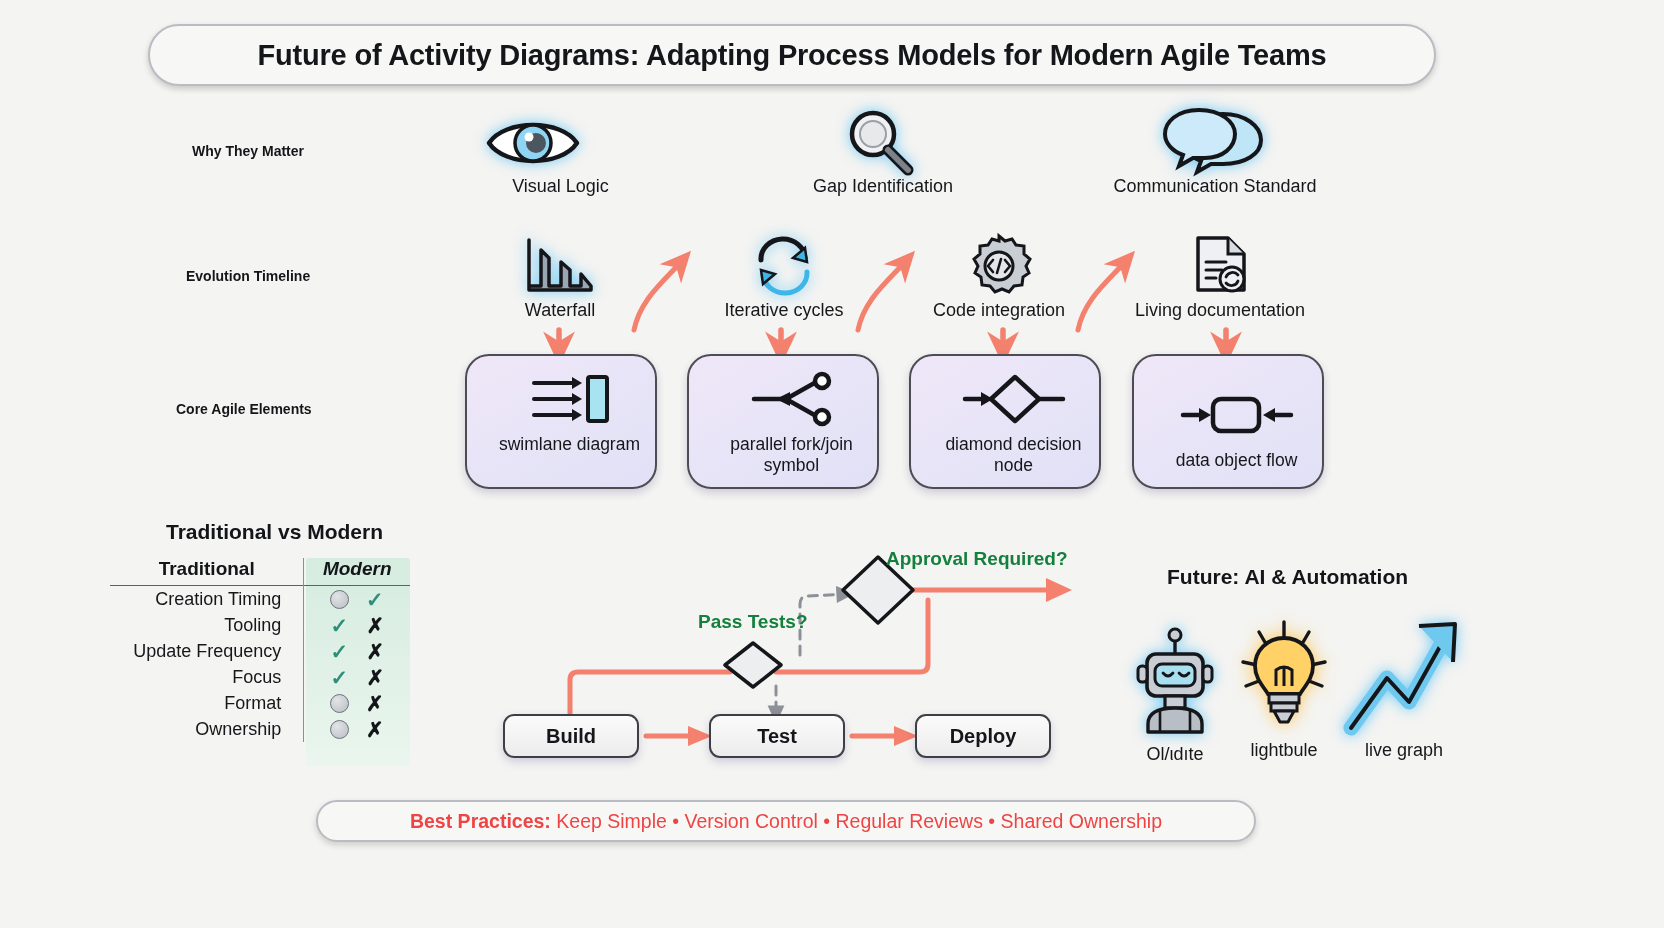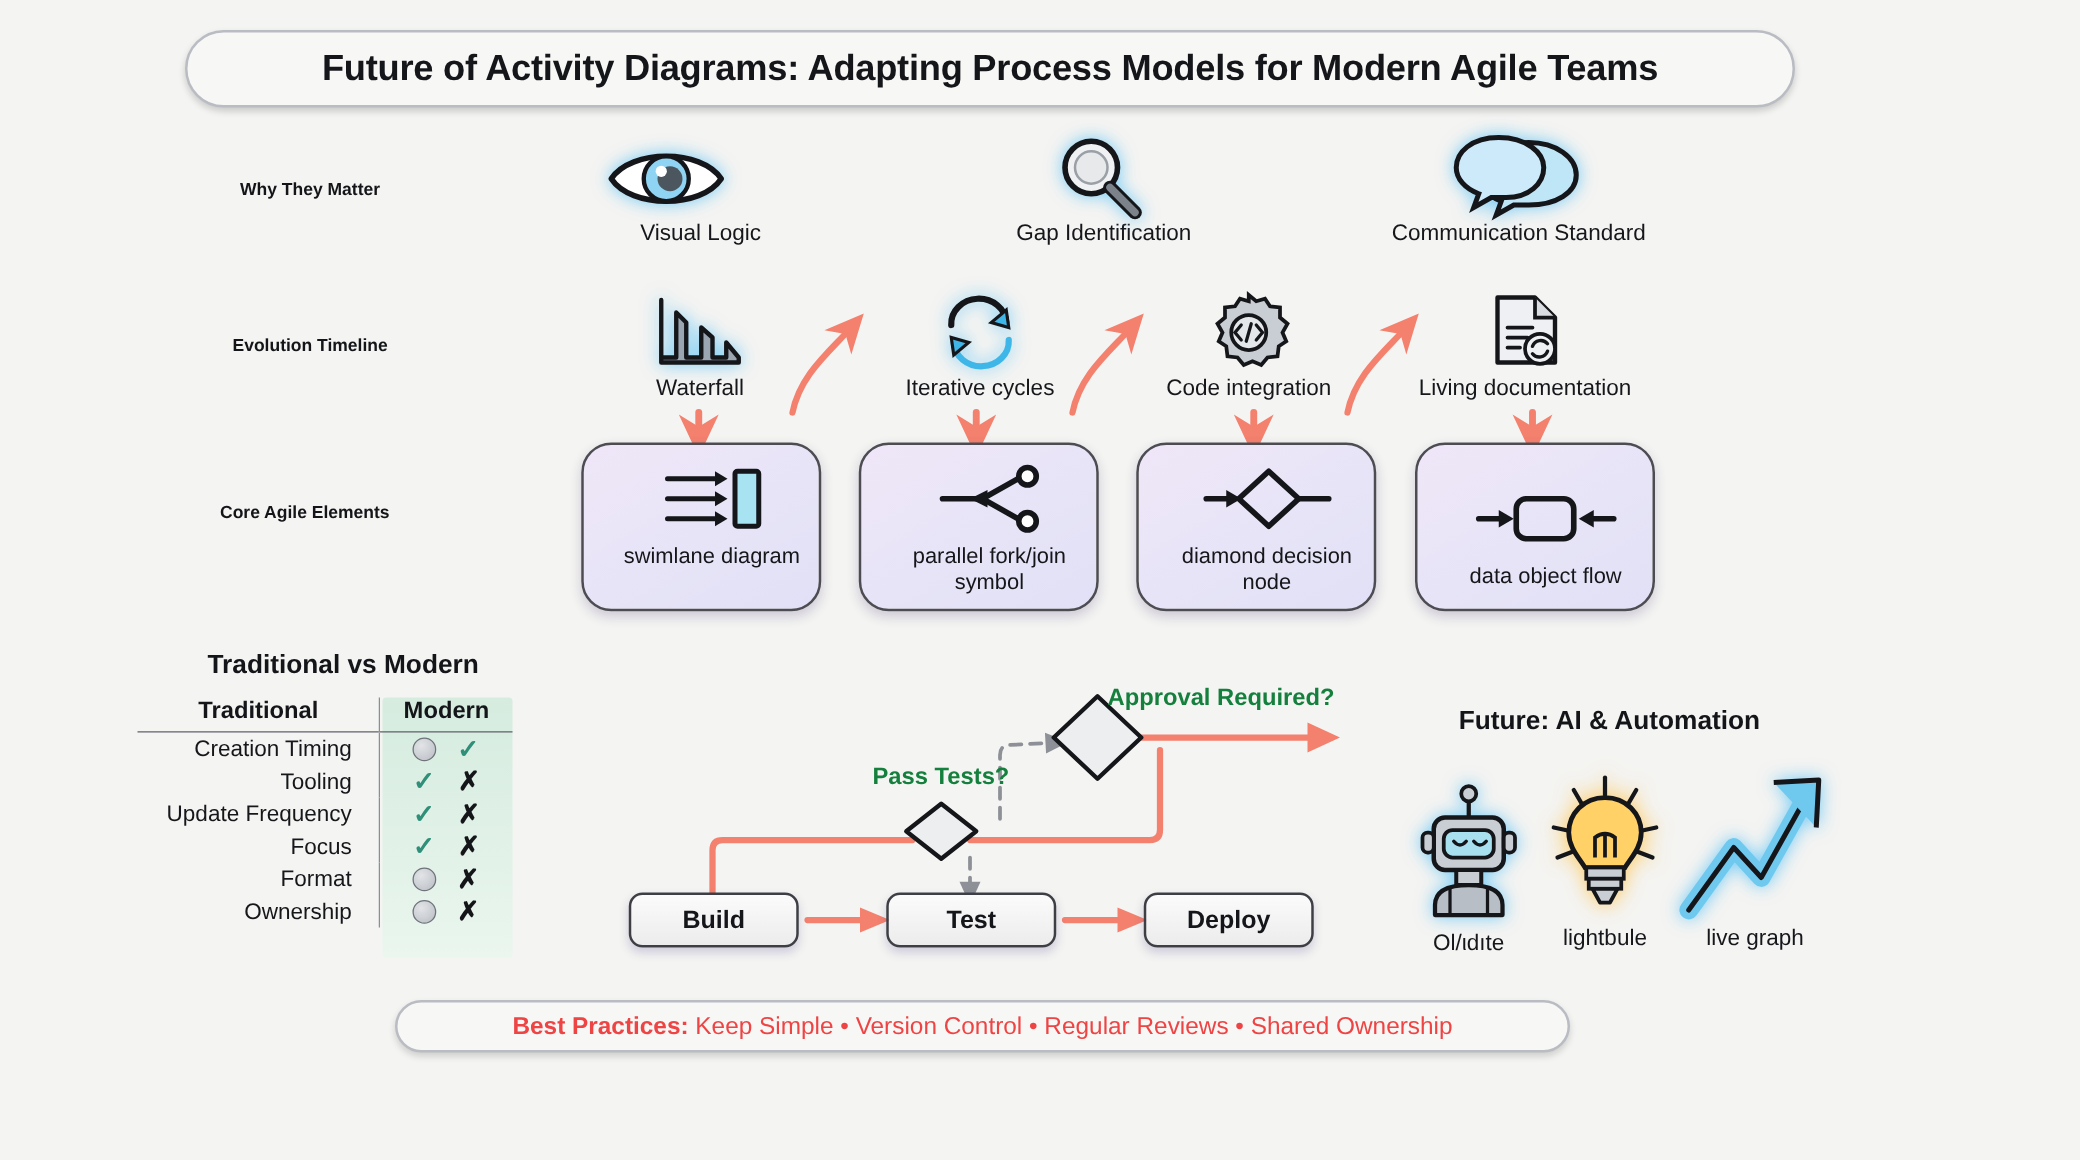--- a/index.html
+++ b/index.html
@@ -77,21 +77,21 @@
     background: linear-gradient(180deg, #d5ecdf 0%, #dff0e6 45%, #eaf6ee 100%);
     border-radius: 3px;
   }
   .cmp table { position: relative; border-collapse: collapse; width: 300px; }
   .cmp th, .cmp td { padding: 0; }
   .cmp th {
     font-size: 19px; font-weight: bold; color: #141519;
     padding-bottom: 5px;
   }
   .cmp th.l { text-align: center; width: 190px; }
-  .cmp th.r { text-align: center; width: 104px; border-left: 1.5px solid #8a8f96; }
+  .cmp th.r { text-align: center; width: 104px; border-left: 1.5px solid #8a8f96; font-style: italic; }
   .cmp tr.hdr { border-bottom: 1.5px solid #5d6168; }
   .cmp td.l {
     text-align: right; font-size: 18px; color: #16171b;
     padding: 2.5px 22px 2.5px 0; white-space: nowrap;
   }
   .cmp td.r {
     border-left: 1.5px solid #8a8f96;
     padding: 2.5px 0;
   }
   .marks { display: flex; align-items: center; justify-content: center; gap: 16px; }

